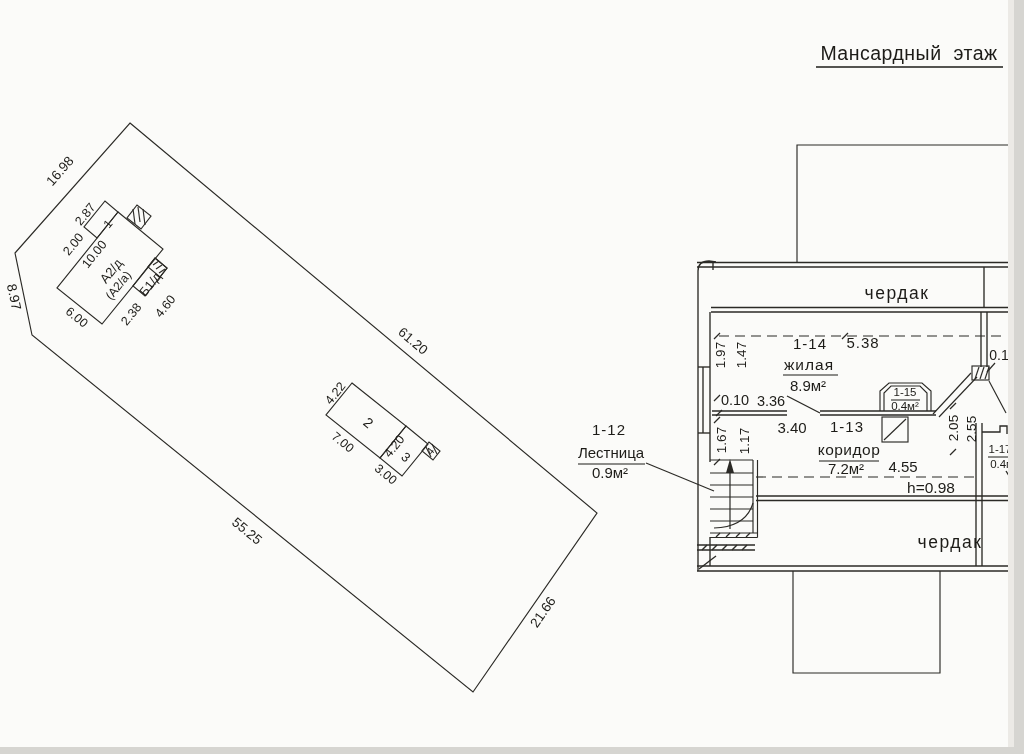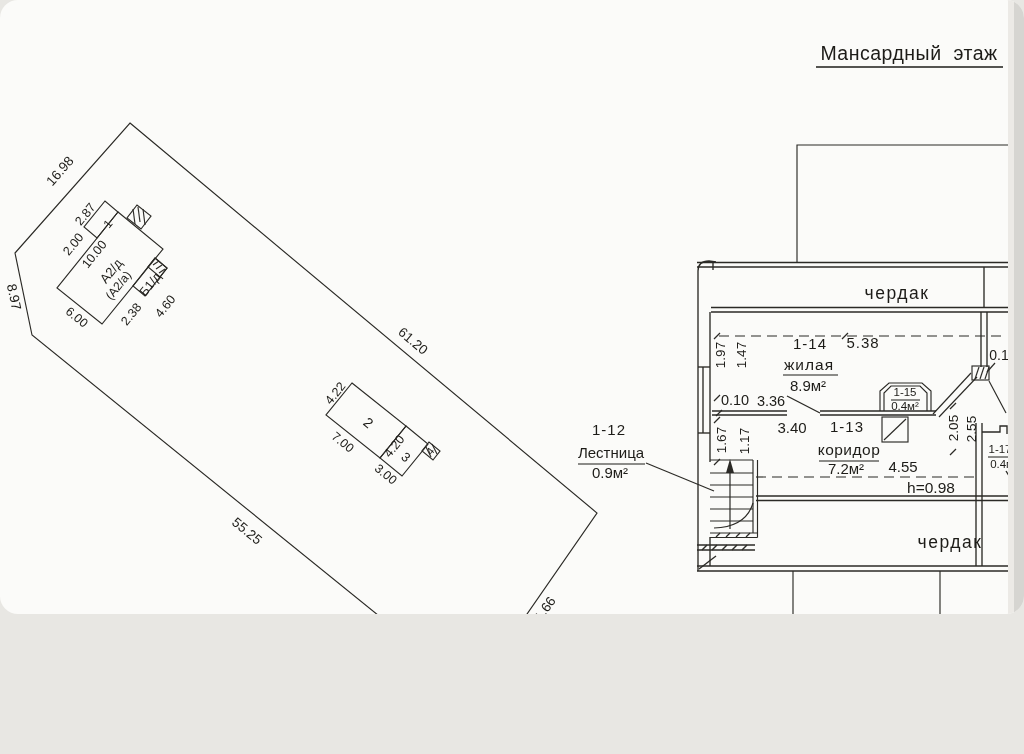--- a/index.html
+++ b/index.html
@@ -1,17 +1,17 @@
 <!DOCTYPE html>
 <html><head>
 <meta charset="utf-8">
 <style>
   html,body{margin:0;padding:0;background:#e8e7e3;}
-  .page{position:relative;width:1024px;height:614px;background:#fbfbf9;overflow:hidden;
-        font-family:"Liberation Sans", sans-serif;border-radius:18px;}
+  .page{position:relative;width:1024px;height:754px;background:#fbfbf9;overflow:hidden;
+        font-family:"Liberation Sans", sans-serif;}
   svg{position:absolute;left:0;top:0;}
   svg text{font-family:"Liberation Sans", sans-serif;fill:#1d1c18;}
   .ln line,.ln path,.ln polyline,.ln polygon,.ln rect{stroke:#2b2a26;fill:none;stroke-width:1.15;}
   .wall line,.wall path,.wall polyline{stroke-width:1.35;}
   .dash{stroke-dasharray:10 6;}
   .fillhead{fill:#2b2a26;stroke:none;}
 </style>
 </head>
 <body>
 

